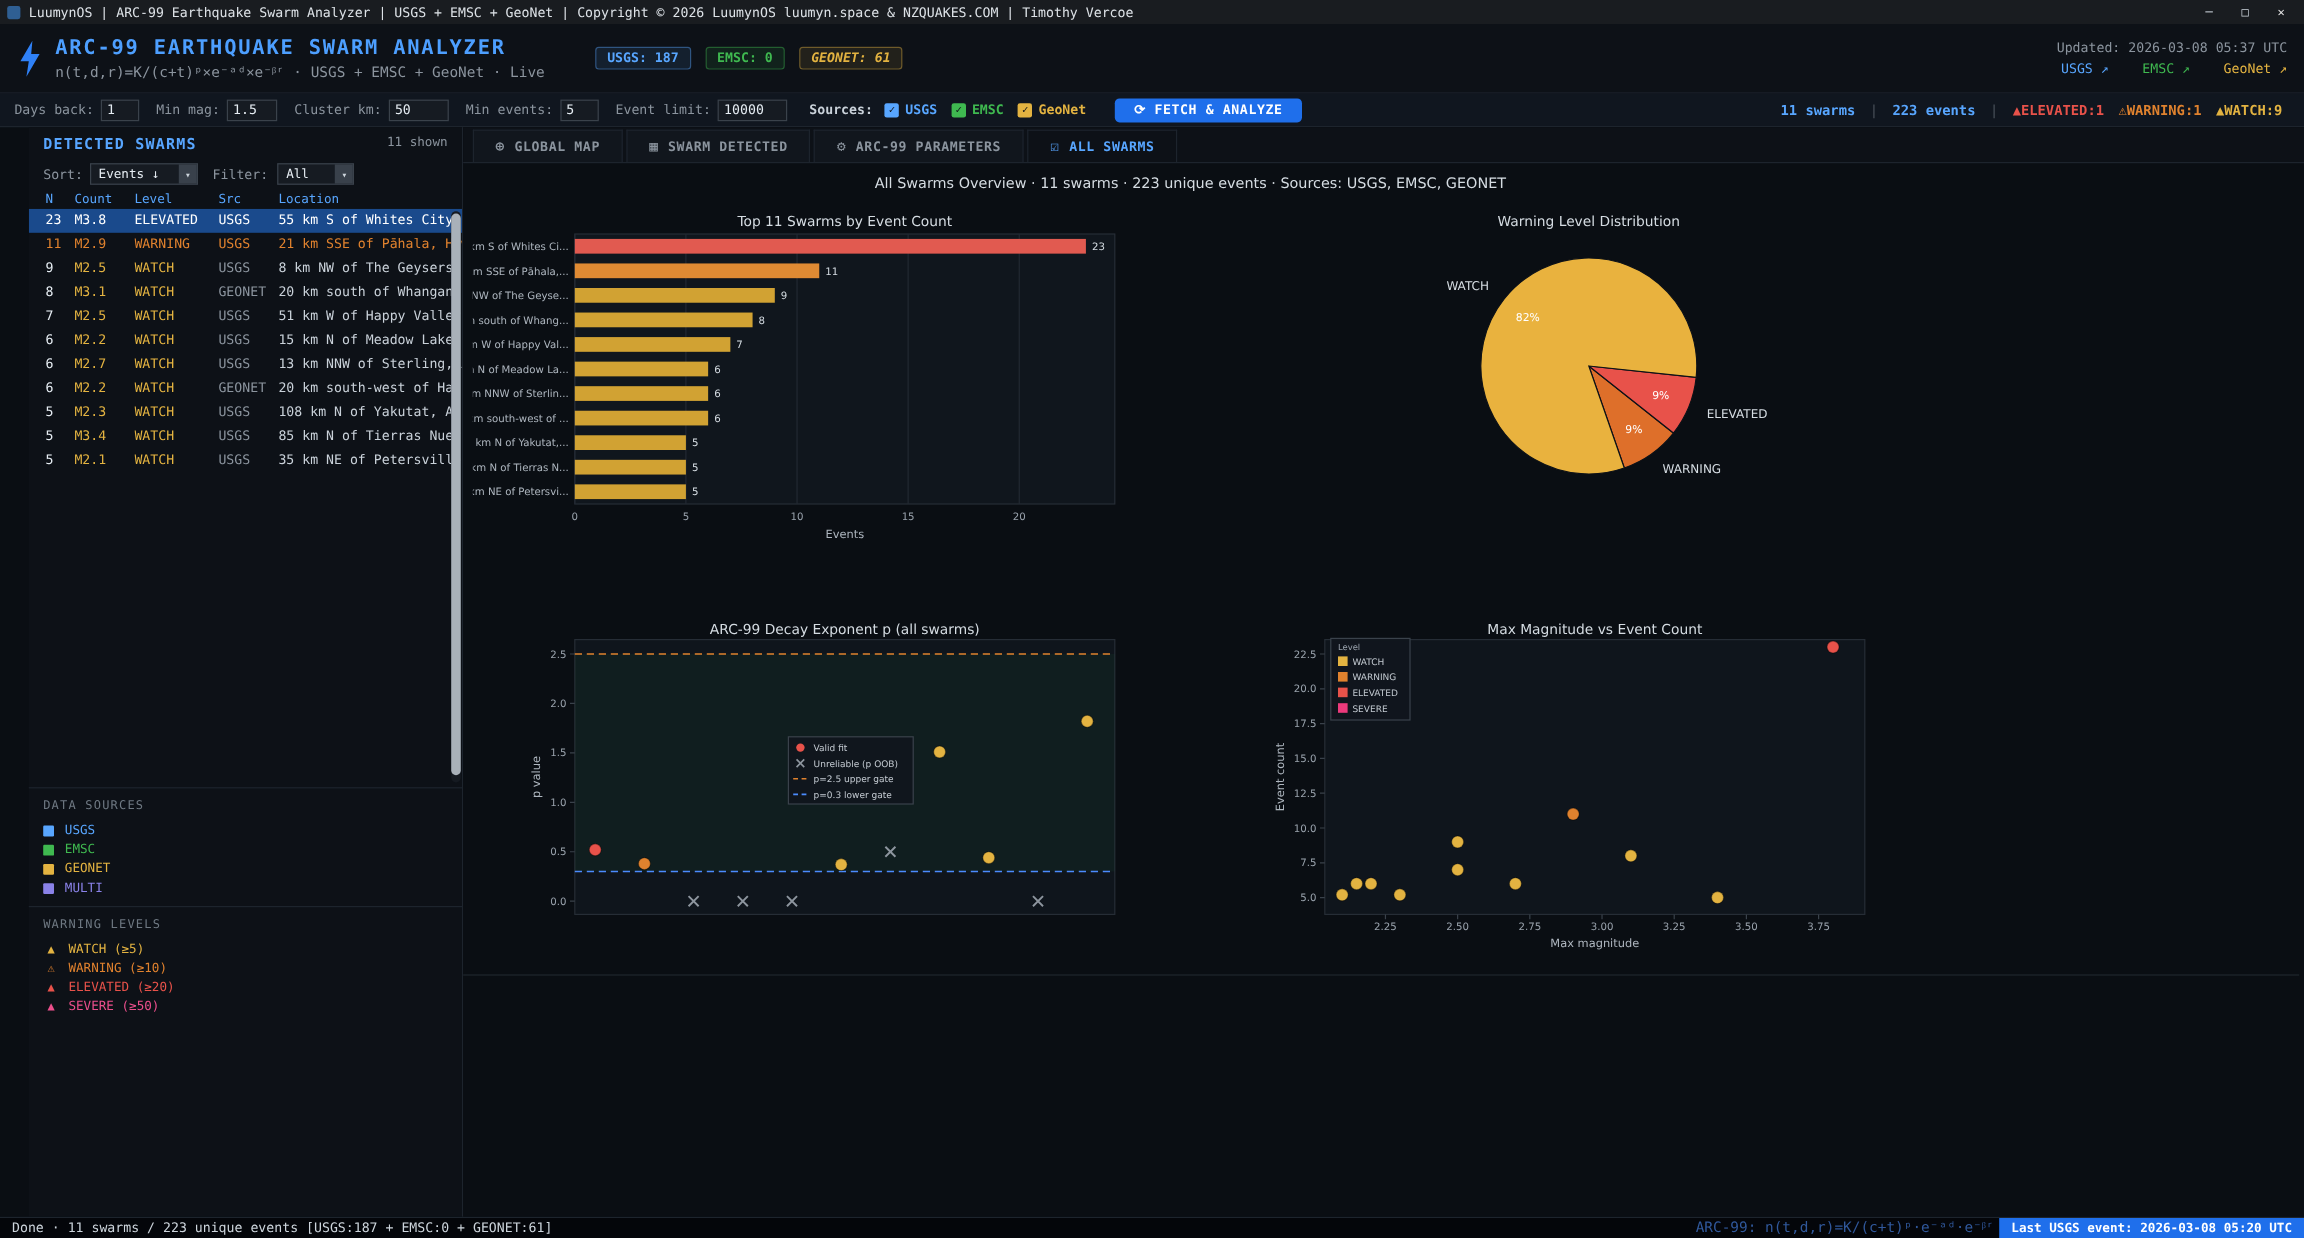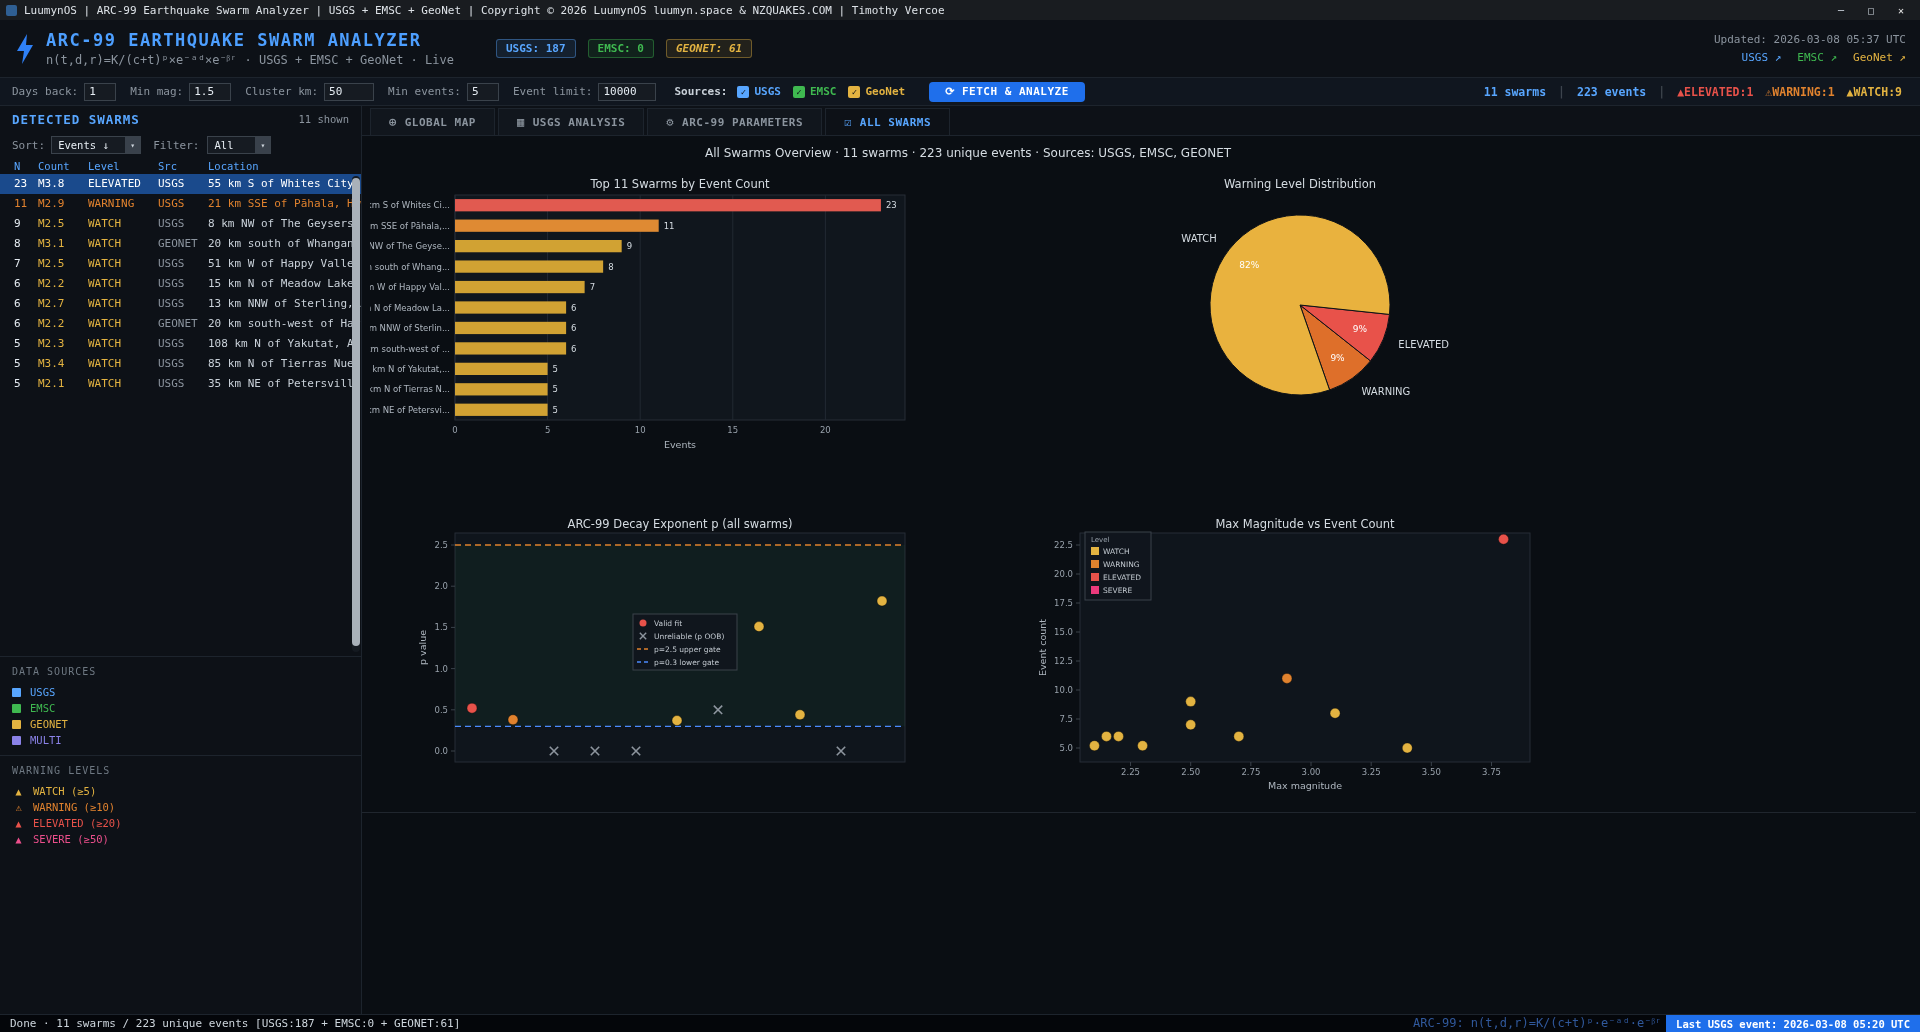--- a/index.html
+++ b/index.html
@@ -19,21 +19,21 @@
 
   
   .header { height:58px; background:#0d1117; border-bottom:1px solid #1d242d;
     display:flex; align-items:center; padding:0 14px; flex:0 0 auto; }
   .bolt { margin-right:10px; flex:0 0 auto; }
   .h-title { color:#4d9fff; font-size:17px; font-weight:bold; letter-spacing:1.5px; }
   .h-sub { color:#8b949e; font-size:12px; margin-top:3px; }
   .h-badges { display:flex; gap:12px; margin-left:42px; }
   .badge { font-size:11px; font-weight:bold; padding:2px 9px; border-radius:3px; border:1px solid; }
   .h-right { margin-left:auto; text-align:right; font-size:11px; color:#8b949e; }
-  .h-links { margin-top:5px; display:flex; gap:16px; justify-content:flex-end; }
+  .h-links { margin-top:5px; display:flex; gap:28px; justify-content:flex-end; }
   .h-link { cursor:pointer; }
 
   
   .controls { height:28px; background:#10161f; border-bottom:1px solid #1d242d;
     display:flex; align-items:center; padding:0 12px; gap:10px; flex:0 0 auto; }
   .ctl-group { display:flex; align-items:center; gap:6px; }
   #control-fields { display:flex; gap:14px; align-items:center; }
   .ctl-label { color:#8b949e; font-size:11px; white-space:nowrap; }
   .ctl-input { background:#161b22; border:1px solid #3a424b; color:#e6edf3;
     font-family:inherit; font-size:11px; height:18px; padding:0 4px; }
@@ -42,21 +42,21 @@
   .checkbox { width:12px; height:12px; border-radius:2px; font-size:9px; color:#0d1117;
     display:flex; align-items:center; justify-content:center; font-weight:bold; }
   .src-label { font-size:11px; font-weight:bold; }
   .fetch-btn { margin-left:14px; background:#1f6feb; color:#fff; border:none; border-radius:4px;
     font-family:inherit; font-size:11px; font-weight:bold; height:20px; padding:0 16px;
     letter-spacing:0.5px; cursor:pointer; }
   .ctl-summary { margin-left:auto; display:flex; gap:12px; font-size:11.5px; font-weight:bold;
     padding-right:6px; white-space:nowrap; }
 
   
-  .bodywrap { flex:1 1 auto; display:flex; min-height:0; }
+  .bodywrap { flex:1 1 auto; display:flex; min-height:0;padding-left:24px; }
 
   
   .sidebar { width:362px; flex:0 0 auto; background:#0d1117; border-right:1px solid #1d242d;
     display:flex; flex-direction:column; }
   .sb-head { height:26px; display:flex; align-items:center; justify-content:space-between; padding:0 12px; }
   .sb-title { color:#58a6ff; font-size:12.5px; font-weight:bold; letter-spacing:1px; }
   .sb-shown { color:#8b949e; font-size:10.5px; }
   .sb-filters { height:26px; display:flex; align-items:center; gap:6px; padding:0 12px; }
   .select { display:flex; align-items:center; justify-content:space-between; background:#161b22;
     border:1px solid #3a424b; height:18px; font-size:10.5px; color:#e6edf3; padding-left:6px; }
@@ -351,21 +351,21 @@
     </div>
 
     <div class="main">
       <div class="tabs" id="tabs">
           <div class="tab">
             <span class="tab-icon">⊕</span>
             <span class="tab-label">GLOBAL MAP</span>
           </div>
           <div class="tab">
             <span class="tab-icon">▦</span>
-            <span class="tab-label">USGS ANALYSIS</span>
+            <span class="tab-label">SWARM DETECTED</span>
           </div>
           <div class="tab">
             <span class="tab-icon">⚙</span>
             <span class="tab-label">ARC-99 PARAMETERS</span>
           </div>
           <div class="tab active">
             <span class="tab-icon">☑</span>
             <span class="tab-label">ALL SWARMS</span>
           </div>
         </div>

